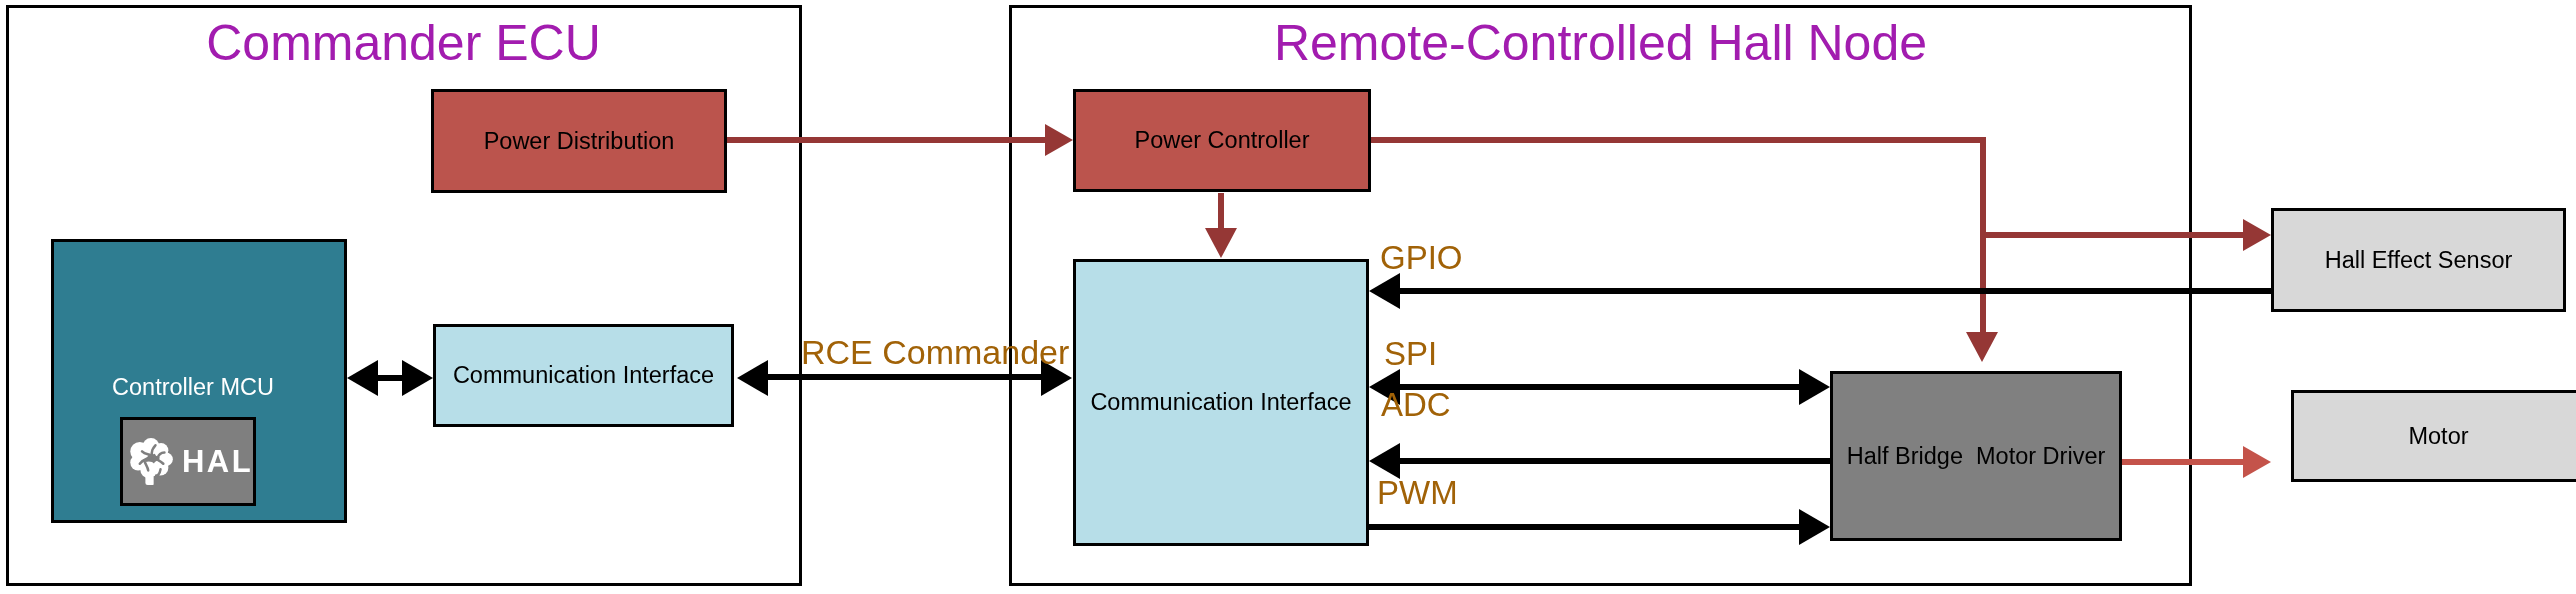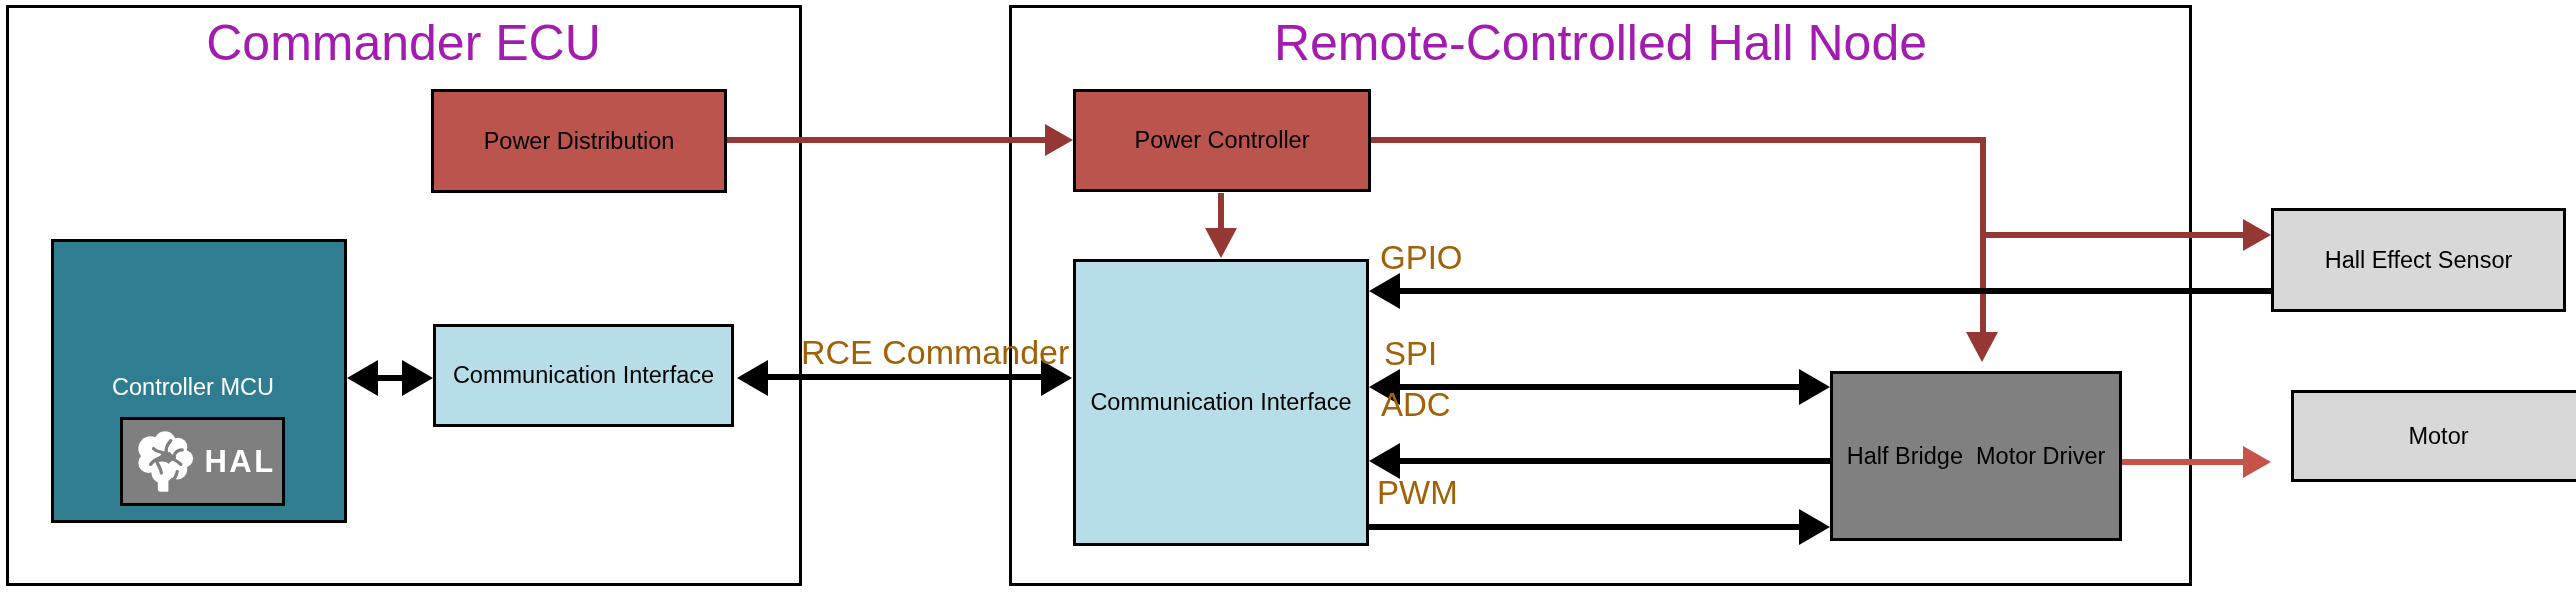--- a/index.html
+++ b/index.html
@@ -22,21 +22,21 @@
   .pm     {left:1073px;top:89px; width:298px; height:103px; background:var(--red-fill);}
   .mcu    {left:51px;  top:239px; width:296px; height:284px; background:var(--teal-fill);}
   .ci-left{left:433px; top:324px; width:301px; height:103px; background:var(--light-blue-fill);}
   .ci-right{left:1073px;top:259px;width:296px; height:287px; background:var(--light-blue-fill);}
   .driver {left:1830px;top:371px; width:292px; height:170px; background:var(--dark-gray-fill);}
   .hall   {left:2271px;top:208px; width:295px; height:104px; background:var(--light-gray-fill);}
   .motorb {left:2271px;top:390px; width:295px; height:92px; background:var(--light-gray-fill);margin-left:20px;}
 
   .mcu{display:block;}
   .mcu-label{position:absolute;top:124px;left:0;right:12px;text-align:center;color:#fff;font-size:23.5px;margin-top:8px;}
-  .hal-box{position:absolute;left:66px;top:175px;width:165px;height:89px;background:var(--hal-gray-fill);
+  .hal-box{position:absolute;left:66px;top:175px;width:136px;height:89px;background:var(--hal-gray-fill);
            border:3.1px solid #000;box-sizing:border-box;display:flex;align-items:center;justify-content:center;gap:3.1px;}
   .hal-label{color:#fff;font-size:31px;font-weight:bold;letter-spacing:2.4px;}
 
   
   .hline,.vline{position:absolute;}
   .black{background:#000;}
   .pline{background:var(--power-line);}
   .mline{background:var(--motor-line);}
   .hline{height:6.3px;}
   .vline{width:6.3px;}

